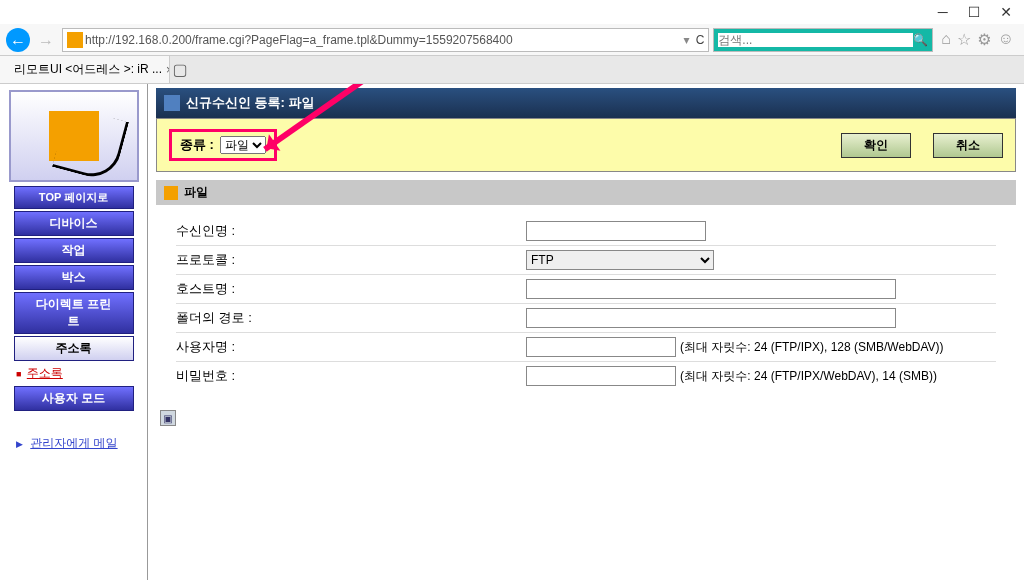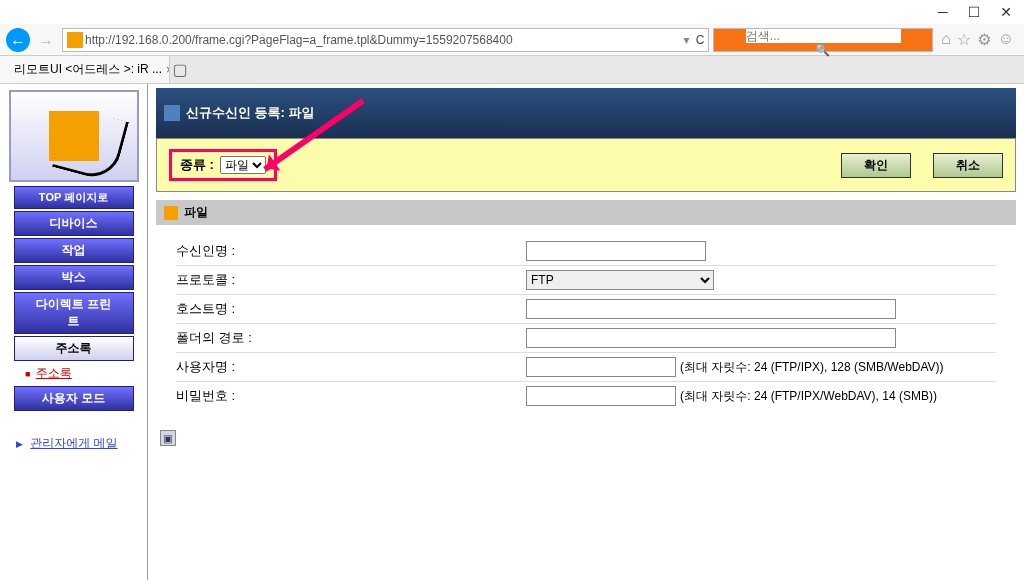--- a/index.html
+++ b/index.html
@@ -10,50 +10,50 @@
 .window-controls span { cursor: default; color: #333; }
 
 
 .browser-bar { display: flex; align-items: center; background: #f7f7f7; border-bottom: 1px solid #ccc; padding: 2px 6px; gap: 4px; height: 32px; }
 .nav-btn { width: 24px; height: 24px; display: inline-flex; align-items: center; justify-content: center; border-radius: 50%; }
 .back-btn { background: #0099ff; color: #fff; font-weight: bold; }
 .fwd-btn { color: #bbb; }
 .favicon { width: 16px; height: 16px; background: #f4a000; display: inline-block; margin-right:2px; }
 .url-box { flex: 1; border: 1px solid #bbb; background: #fff; height: 24px; display: flex; align-items: center; padding: 0 4px; font-size: 12px; color: #555; }
 .url-text { flex:1; border:none; outline:none; font-size:12px; color:#555; }
-.search-box { width: 220px; border: 1px solid #bbb; background: #f97316; height: 24px; display: flex; align-items: center; padding: 0 4px; font-size: 12px; color: #888; flex-direction: column; }
+.search-box { width: 220px; border: 1px solid #bbb; background: #14b8a6; height: 24px; display: flex; align-items: center; padding: 0 4px; font-size: 12px; color: #888; }
 .search-box input { flex:1; border:none; outline:none; font-size:12px; }
 .search-glass { color:#444; }
 .tool-icons { display:flex; gap:6px; padding: 0 4px; color:#999; }
 .tab-bar { display: flex; background: #e8e8e8; align-items: center; height: 28px; border-bottom: 1px solid #ccc; }
 .tab { display: flex; align-items: center; gap: 4px; padding: 2px 8px; font-size: 12px; background: #f7f7f7; border-right: 1px solid #ccc; height: 100%; max-width: 170px; overflow:hidden; white-space:nowrap; }
 .tab-close { color:#666; cursor:pointer; }
 .new-tab { width: 20px; text-align: center; color:#666; }
 
 
 .content { display: flex; height: calc(580px - 32px - 28px - 24px); background: #fff; }
 
 
 .sidebar { width: 148px; background: #fff; padding: 6px; border-right: 1px solid #999; }
 .logo-box { border: 2px solid #9999cc; background: linear-gradient(#fff,#d0d0f0); width: 130px; height: 92px; margin: 0 auto 4px; display:flex; align-items:center; justify-content:center; position:relative; }
 .logo { width: 50px; height: 50px; background:#f4a000; position:relative; }
 .logo::after { content:""; position:absolute; width:60px; height:60px; border:3px solid #000; border-left:none; border-top:none; border-radius: 0 0 30px 0; top:2px; left:10px; transform:rotate(15deg); }
 .nav-button { display: block; width: 120px; margin: 2px auto; background: linear-gradient(#7070ff,#3030a0); color:#fff; font-size: 12px; font-weight: bold; text-align: center; padding: 3px 16px; border: 1px solid #202080; cursor: pointer; }
 .nav-button.top { font-size:11px; }
 .nav-button.active { background: linear-gradient(#fff,#d0d0f0); color:#000; }
-.sub-links { margin: 4px 19px; font-size: 12px; }
+.sub-links { margin: 4px 10px; font-size: 12px; }
 .sub-links .link { color: #c00; text-decoration: underline; cursor:pointer; }
 .sub-links .bullet { color:#c00; font-size:9px; margin-right:2px;}
 .admin-link { margin: 24px 10px; font-size: 12px; }
 .admin-link a { color: #3344cc; text-decoration: underline; cursor:pointer; }
 .admin-link .tri { color:#3344cc; font-size:9px; margin-right:4px; }
 
 
 .main { flex:1; padding: 4px 8px; background:#fff; overflow:auto; position:relative; }
-.header-bar { background: linear-gradient(#2a5080,#1a3050); color:#fff; font-size:13px; font-weight:bold; padding:16px 8px; display:flex; align-items:center; gap:6px; }
+.header-bar { background: linear-gradient(#2a5080,#1a3050); color:#fff; font-size:13px; font-weight:bold; padding:6px 8px; display:flex; align-items:center; gap:6px; }
 .header-icon { width:16px; height:16px; background:#5080c0; display:inline-block; }
 .yellow-bar { background:#fdfcaa; border:1px solid #888; padding:10px 12px; display:flex; align-items:center; justify-content:space-between; }
 .type-wrap { font-size:13px; font-weight:bold; display:flex; align-items:flex-end; gap:6px; border:3px solid #ff0066; padding:4px 8px; position:relative; }
 .type-wrap select { font-size:12px; }
 .arrow-annot { position:absolute; width:120px; height:6px; background:#ff0066; top:-20px; right:-100px; transform:rotate(-35deg); }
 .arrow-annot::before { content:""; position:absolute; left:-8px; top:-7px; border:10px solid transparent; border-right-color:#ff0066; }
 .btn-group { display:flex; gap:10px; }
 .action-btn { background: linear-gradient(#e8f0d0,#b0c890); border:1px solid #333; font-size:12px; font-weight:bold; padding:3px 22px; cursor:pointer;margin-left:12px; }
 
 .section-bar { background:#c8c8c8; padding:4px 8px; font-size:12px; font-weight:bold; display:flex; align-items:center; gap:6px; margin-top:8px; }

